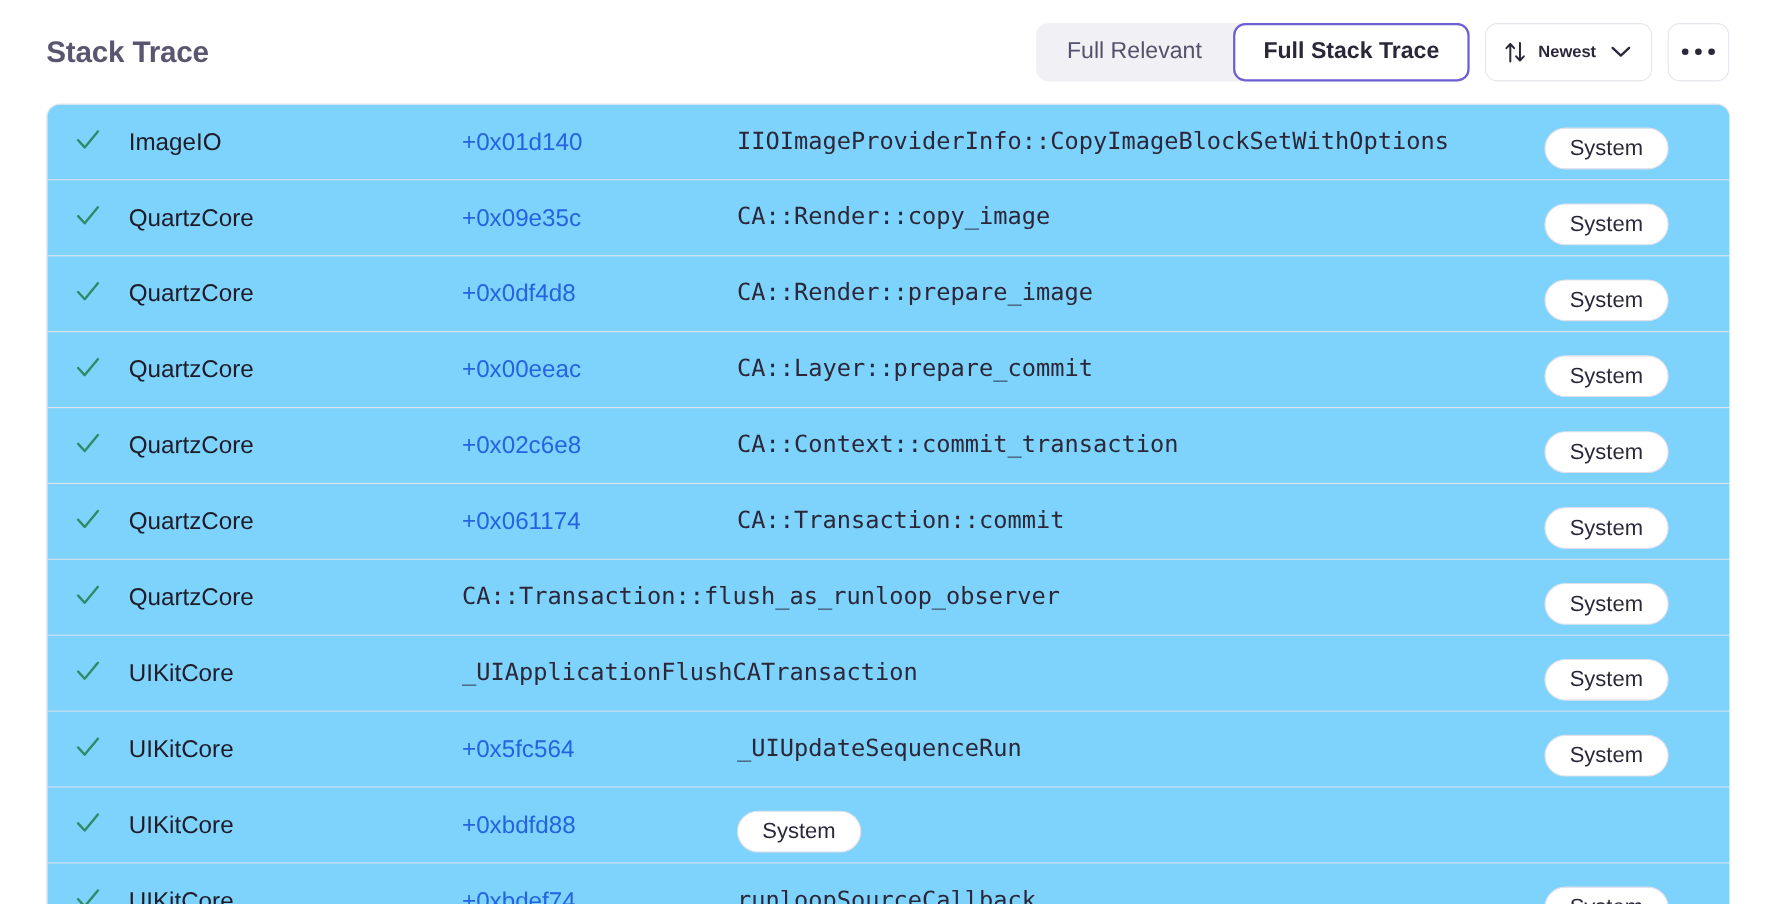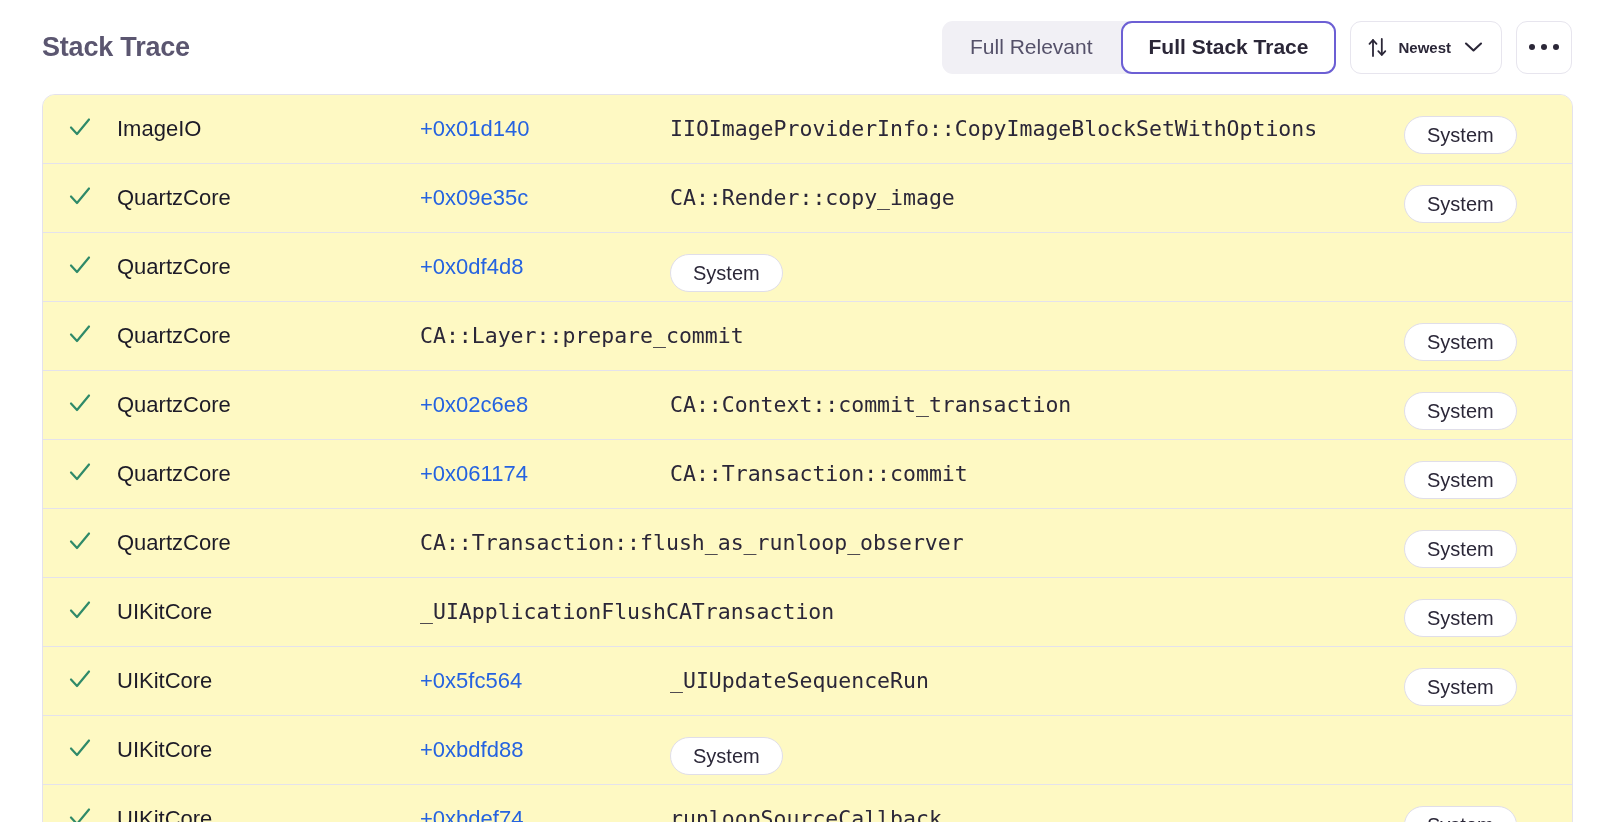--- a/index.html
+++ b/index.html
@@ -144,21 +144,21 @@
     border-radius: 13px 13px 0 0;
     background: #f8f8fb;
     overflow: hidden;
   }
 
   .frame-row {
     display: flex;
     align-items: center;
     min-height: 62px;
     border-bottom: 1.5px solid #e4e2ec;
-    background: #fef9c3;
+    background: #7dd3fc;
     cursor: pointer;
     padding: 9px 0;
   }
 
   .frame-row:last-child { border-bottom: none; }
 
   .col-check {
     width: 74px;
     flex: 0 0 74px;
     display: flex;
@@ -298,34 +298,36 @@
     <div class="frame-row">
       <div class="col-check">
         <span class="check-icon">
           <svg width="26" height="26" viewBox="0 0 26 26" fill="none">
             <path d="M4 13.5 L10 20 L22 5.5" stroke="#2f8a69" stroke-width="2.2" stroke-linecap="round" stroke-linejoin="round"></path>
           </svg>
         </span>
       </div>
       <div class="col-image">QuartzCore</div>
       <div class="col-offset">+0x0df4d8</div>
-      <div class="col-badge">
-        <span class="badge">System</span>
-      </div>
-    </div>
-
-    <div class="frame-row">
-      <div class="col-check">
-        <span class="check-icon">
-          <svg width="26" height="26" viewBox="0 0 26 26" fill="none">
-            <path d="M4 13.5 L10 20 L22 5.5" stroke="#2f8a69" stroke-width="2.2" stroke-linecap="round" stroke-linejoin="round"></path>
-          </svg>
-        </span>
-      </div>
-      <div class="col-image">QuartzCore</div>
+      <div class="col-symbol">CA::Render::prepare_image</div>
+      <div class="col-badge">
+        <span class="badge">System</span>
+      </div>
+    </div>
+
+    <div class="frame-row">
+      <div class="col-check">
+        <span class="check-icon">
+          <svg width="26" height="26" viewBox="0 0 26 26" fill="none">
+            <path d="M4 13.5 L10 20 L22 5.5" stroke="#2f8a69" stroke-width="2.2" stroke-linecap="round" stroke-linejoin="round"></path>
+          </svg>
+        </span>
+      </div>
+      <div class="col-image">QuartzCore</div>
+      <div class="col-offset">+0x00eeac</div>
       <div class="col-symbol">CA::Layer::prepare_commit</div>
       <div class="col-badge">
         <span class="badge">System</span>
       </div>
     </div>
 
     <div class="frame-row">
       <div class="col-check">
         <span class="check-icon">
           <svg width="26" height="26" viewBox="0 0 26 26" fill="none">

